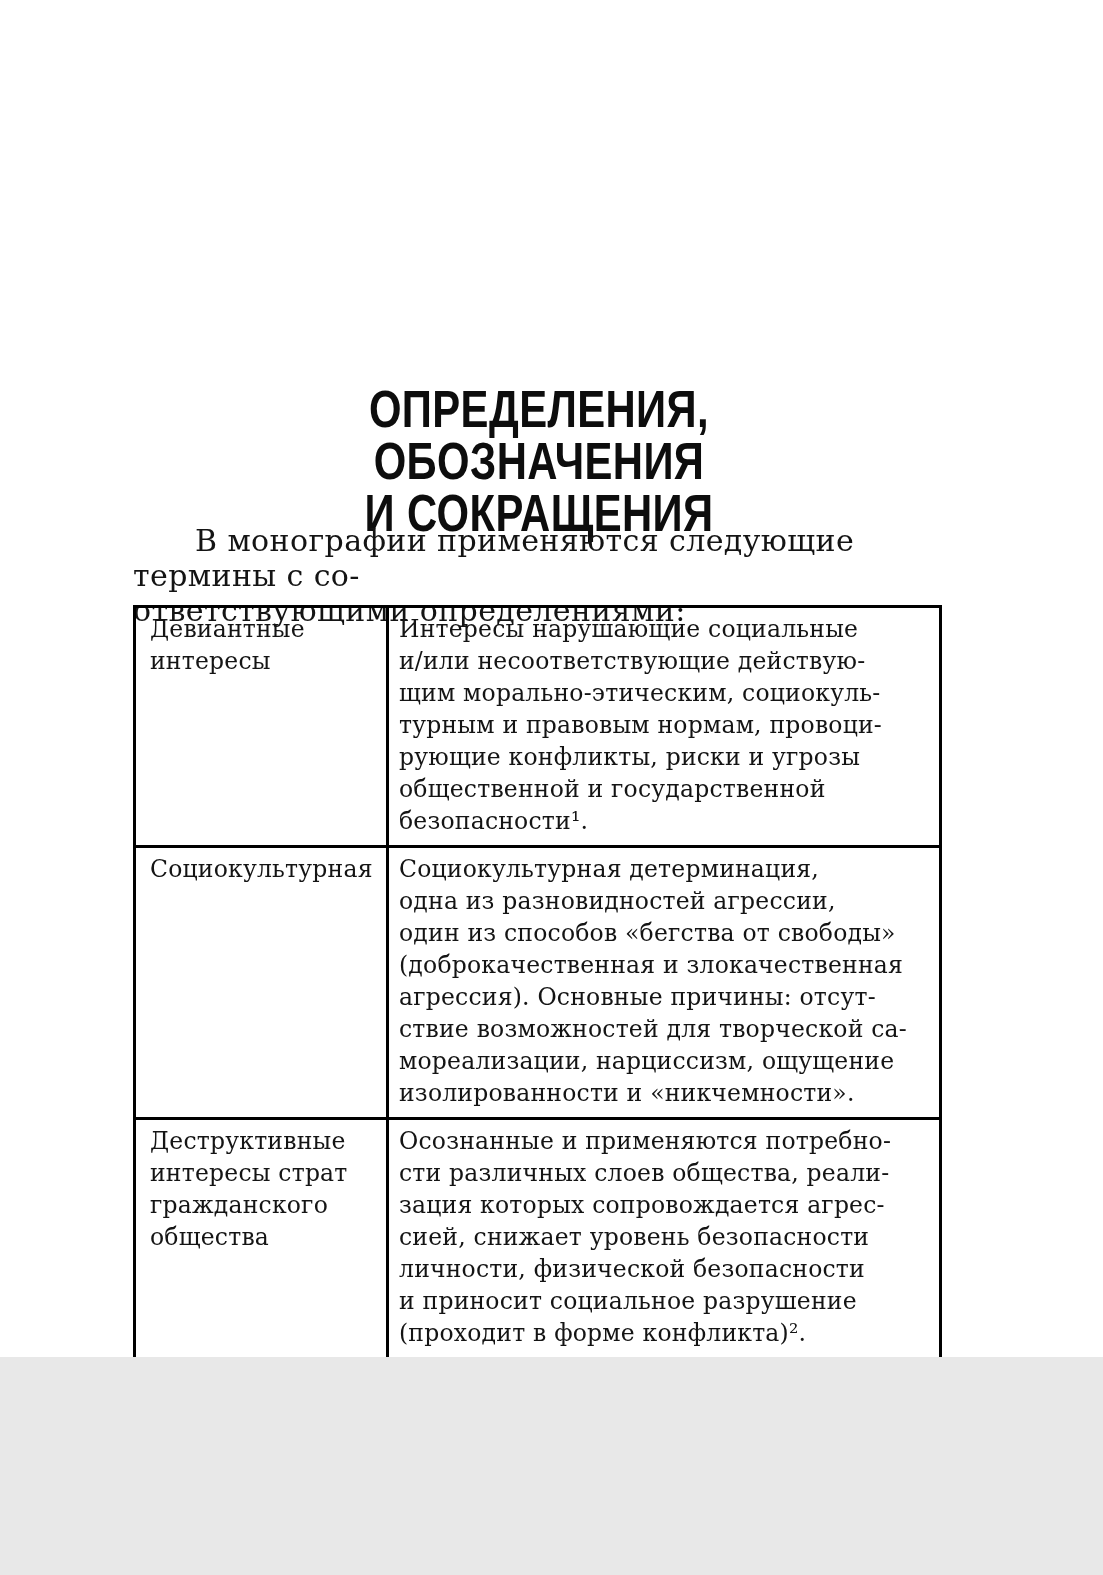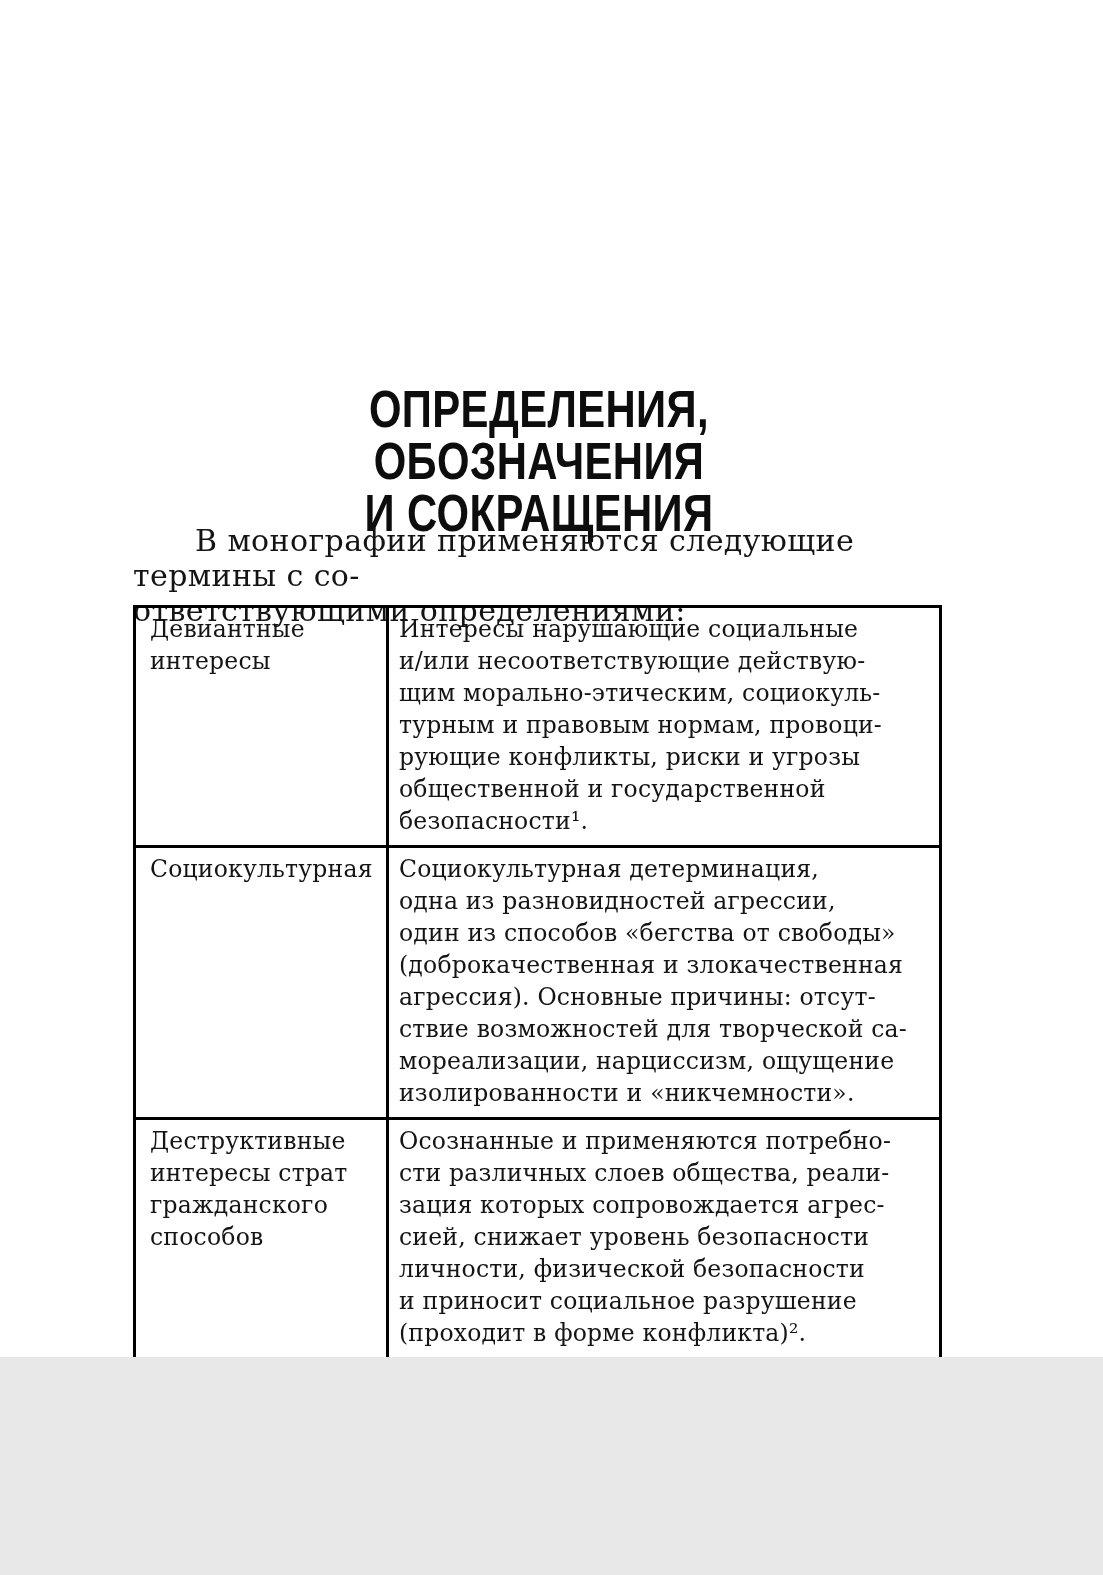--- a/index.html
+++ b/index.html
@@ -113,21 +113,21 @@
 (доброкачественная и злокачественная
 агрессия). Основные причины: отсут-
 ствие возможностей для творческой са-
 мореализации, нарциссизм, ощущение
 изолированности и «никчемности».</td>
       </tr>
       <tr>
         <td class="term-cell">Деструктивные
 интересы страт
 гражданского
-способов</td>
+общества</td>
         <td class="def-cell">Осознанные и применяются потребно-
 сти различных слоев общества, реали-
 зация которых сопровождается агрес-
 сией, снижает уровень безопасности
 личности, физической безопасности
 и приносит социальное разрушение
 (проходит в форме конфликта)².</td>
       </tr>
     </tbody>
   </table>

